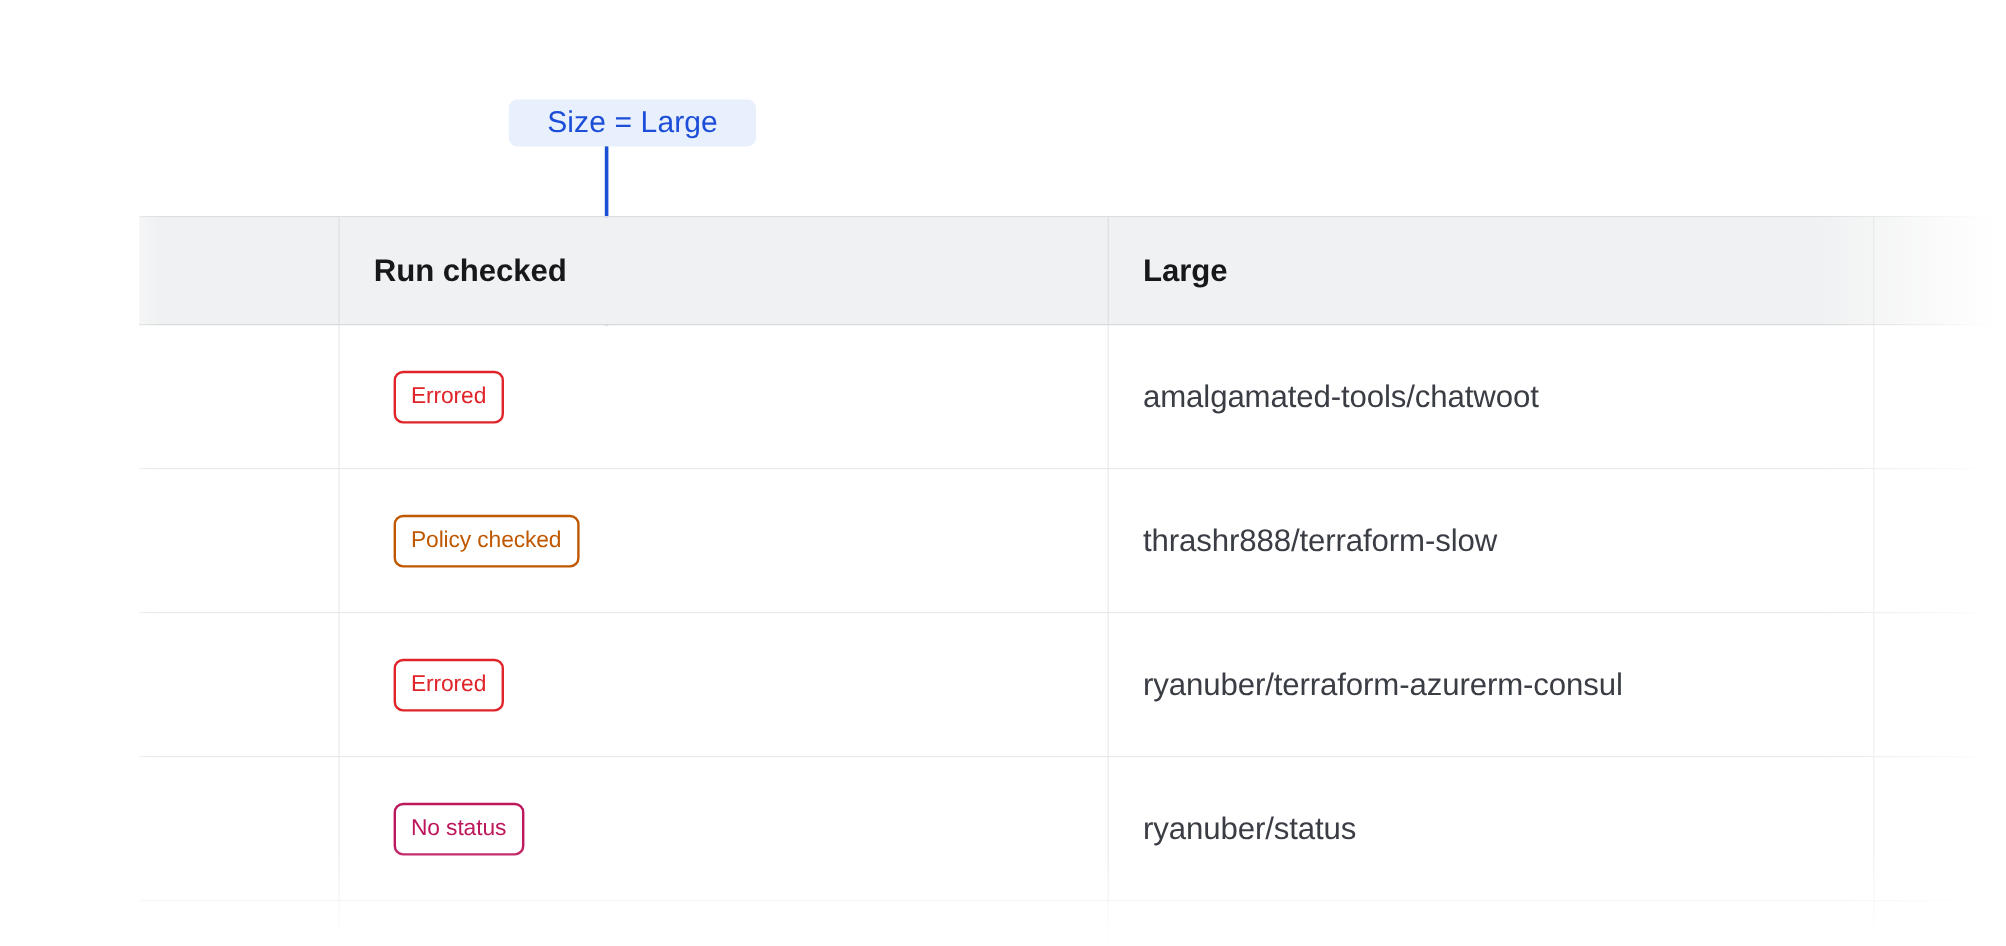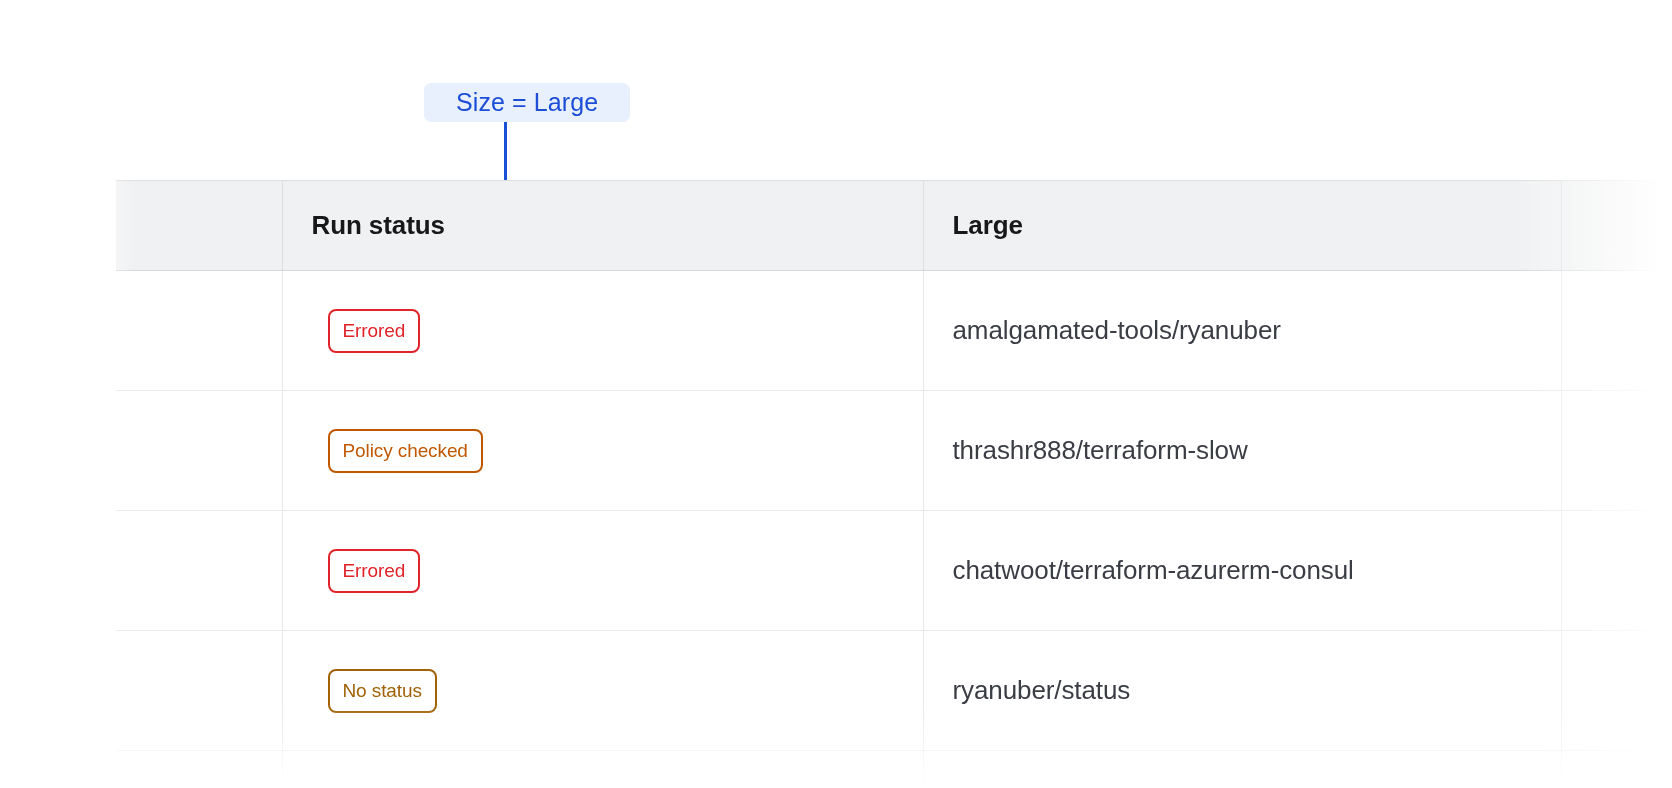--- a/index.html
+++ b/index.html
@@ -119,21 +119,21 @@
     padding: 0 13px;
     border-radius: 8px;
     border: 2px solid currentColor;
     font-size: 19px;
     line-height: 1;
     background: #ffffff;
     white-space: nowrap;
   }
   .pill.errored        { color: #e0242a; }
   .pill.policy-checked { color: #bf5800; }
-  .pill.no-status      { color: #a16207; }
+  .pill.no-status      { color: #be185d; }
 
   
   .fade-left, .fade-right, .fade-bottom {
     position: absolute;
     pointer-events: none;
   }
   .fade-left {
     left: 0; top: 100px; width: 70px; height: 688px;
     background: linear-gradient(to right, #ffffff 18%, rgba(255,255,255,0) 100%);
   }
@@ -161,51 +161,51 @@
     <table class="data-table">
       <colgroup>
         <col class="c-spacer">
           <col class="c-status">
           <col class="c-repo">
           <col class="c-tail">
       </colgroup>
       <thead>
         <tr>
           <th class="h-spacer"></th>
-          <th>Run status</th>
+          <th>Run checked</th>
           <th>Large</th>
           <th class="h-tail"></th>
         </tr>
       </thead>
       <tbody>
 
         <tr>
           <td class="t-spacer"></td>
           <td>
             <span class="pill errored">Errored</span>
           </td>
-          <td>amalgamated-tools/ryanuber</td>
+          <td>amalgamated-tools/chatwoot</td>
           <td class="t-tail"></td>
         </tr>
 
         <tr>
           <td class="t-spacer"></td>
           <td>
             <span class="pill policy-checked">Policy checked</span>
           </td>
           <td>thrashr888/terraform-slow</td>
           <td class="t-tail"></td>
         </tr>
 
         <tr>
           <td class="t-spacer"></td>
           <td>
             <span class="pill errored">Errored</span>
           </td>
-          <td>chatwoot/terraform-azurerm-consul</td>
+          <td>ryanuber/terraform-azurerm-consul</td>
           <td class="t-tail"></td>
         </tr>
 
         <tr>
           <td class="t-spacer"></td>
           <td>
             <span class="pill no-status">No status</span>
           </td>
           <td>ryanuber/status</td>
           <td class="t-tail"></td>

